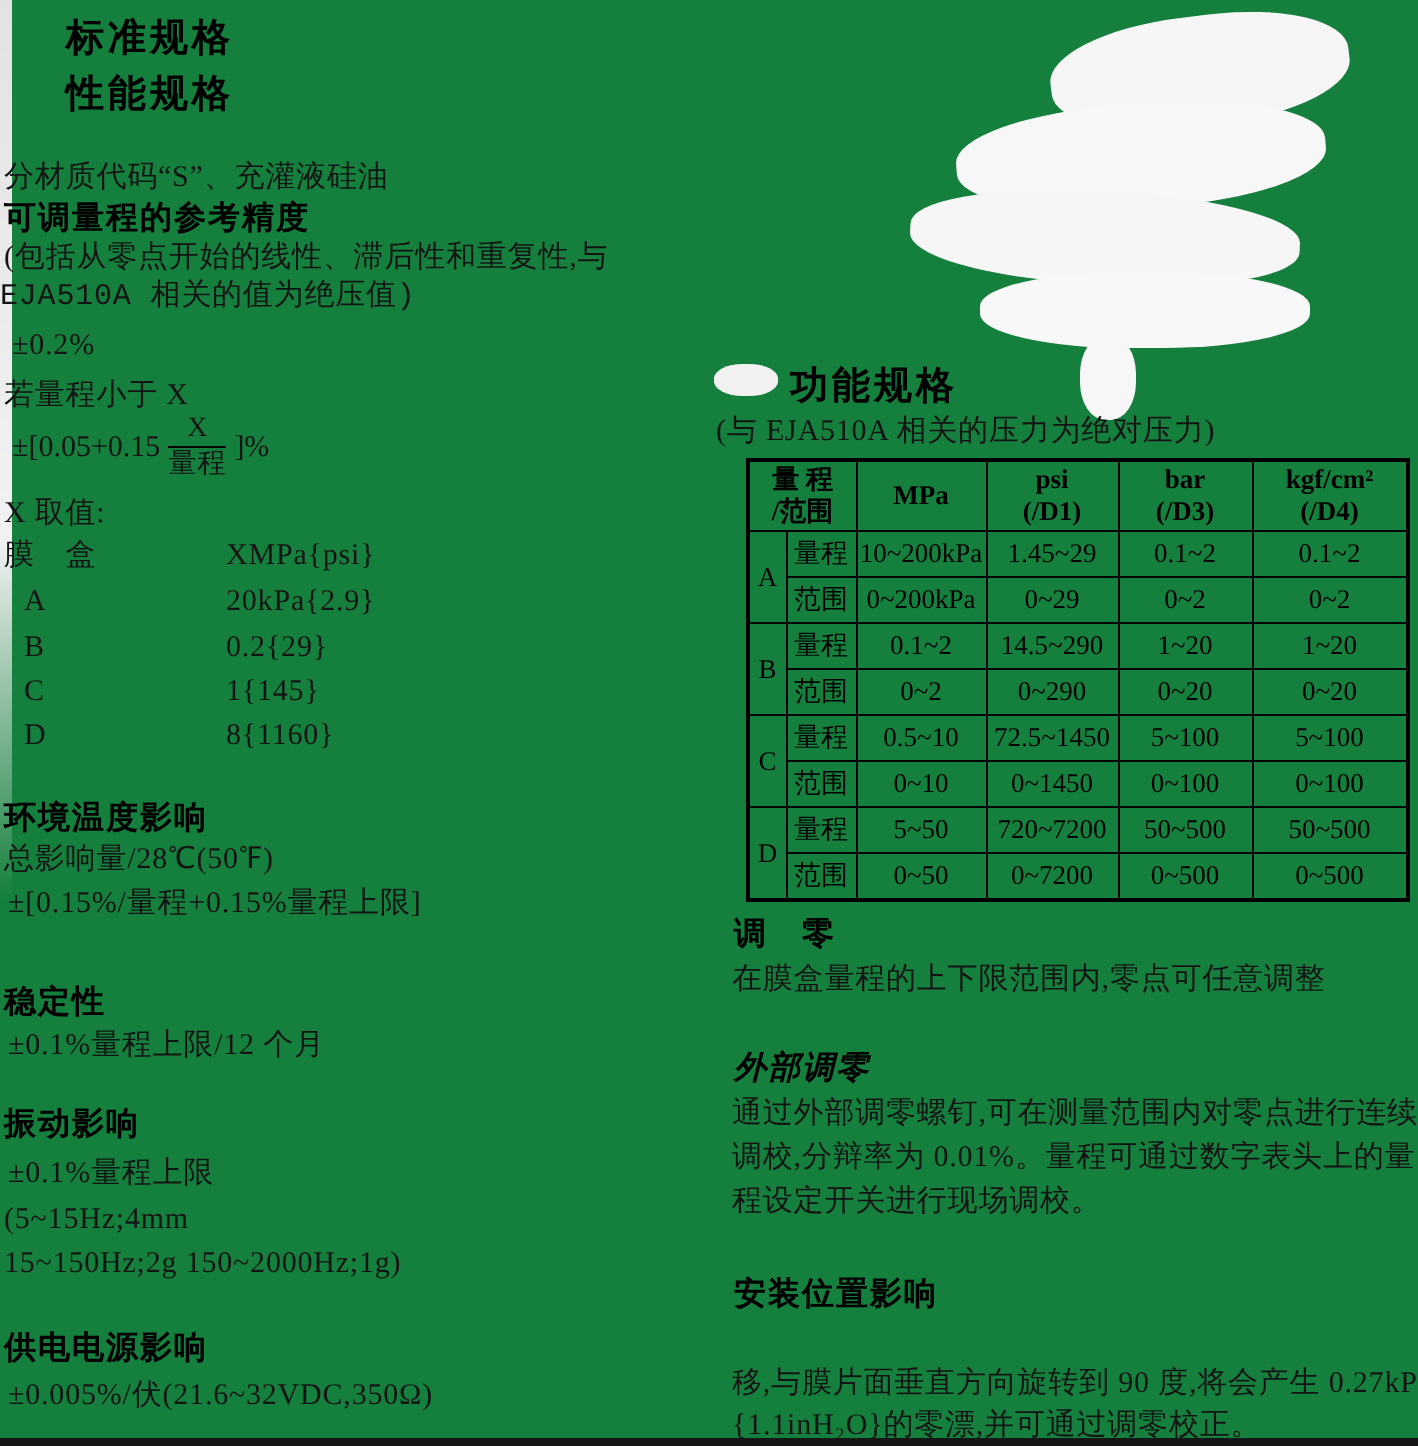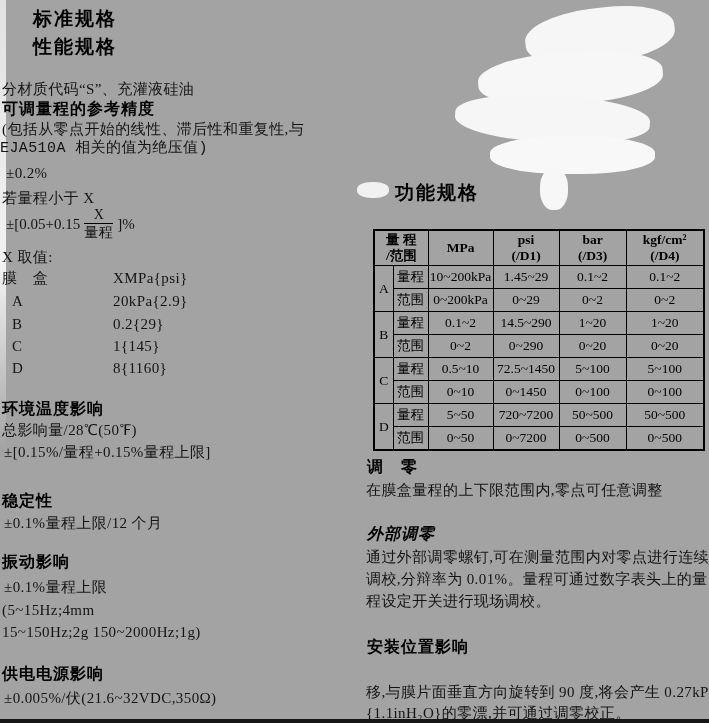--- a/index.html
+++ b/index.html
@@ -1,16 +1,16 @@
 <!DOCTYPE html>
 <html><head>
 <meta charset="utf-8">
 <style>
   html,body{margin:0;padding:0;background:#fff;}
-  #page{position:relative;width:709px;height:723px;background:#a3a3a3;overflow:hidden;
+  #page{position:relative;width:709px;height:723px;background:#15803d;overflow:hidden;
         font-family:"Liberation Serif",serif;color:#111;}
   .t{position:absolute;white-space:nowrap;}
   .body15{font-size:15px;letter-spacing:0.4px;line-height:20px;color:#141414;}
   .head-big{font-family:"Liberation Sans",sans-serif;font-weight:bold;font-size:19px;letter-spacing:2px;color:#000;}
   .head-sec{font-family:"Liberation Sans",sans-serif;font-weight:bold;font-size:16px;letter-spacing:1px;color:#000;}
   
   .formula{position:absolute;font-size:15px;color:#141414;display:flex;align-items:center;}
   .frac{display:inline-block;text-align:center;vertical-align:middle;margin:0 4px;}
   .frac .num{display:block;border-bottom:1.4px solid #000;padding:0 3px;font-size:14px;line-height:16px;}
   .frac .den{display:block;font-size:14px;line-height:17px;letter-spacing:0.5px;}
@@ -86,20 +86,21 @@
 
   <div class="t head-sec" style="left:2px;top:552px;">振动影响</div>
   <div class="t body15" style="left:4px;top:577px;">±0.1%量程上限</div>
   <div class="t body15" style="left:2px;top:600px;">(5~15Hz;4mm</div>
   <div class="t body15" style="left:2px;top:622px;">15~150Hz;2g 150~2000Hz;1g)</div>
 
   <div class="t head-sec" style="left:2px;top:664px;">供电电源影响</div>
   <div class="t body15" style="left:4px;top:688px;">±0.005%/伏(21.6~32VDC,350Ω)</div>
 
   <div class="t head-big" style="left:395px;top:180px;">功能规格</div>
+  <div class="t body15" style="left:358px;top:206px;">(与 EJA510A 相关的压力为绝对压力)</div>
 
   <table class="range">
     <colgroup>
       <col style="width:19px">
         <col style="width:35px">
         <col style="width:65px">
       <col style="width:66px">
         <col style="width:67px">
         <col style="width:78px">
     </colgroup>

